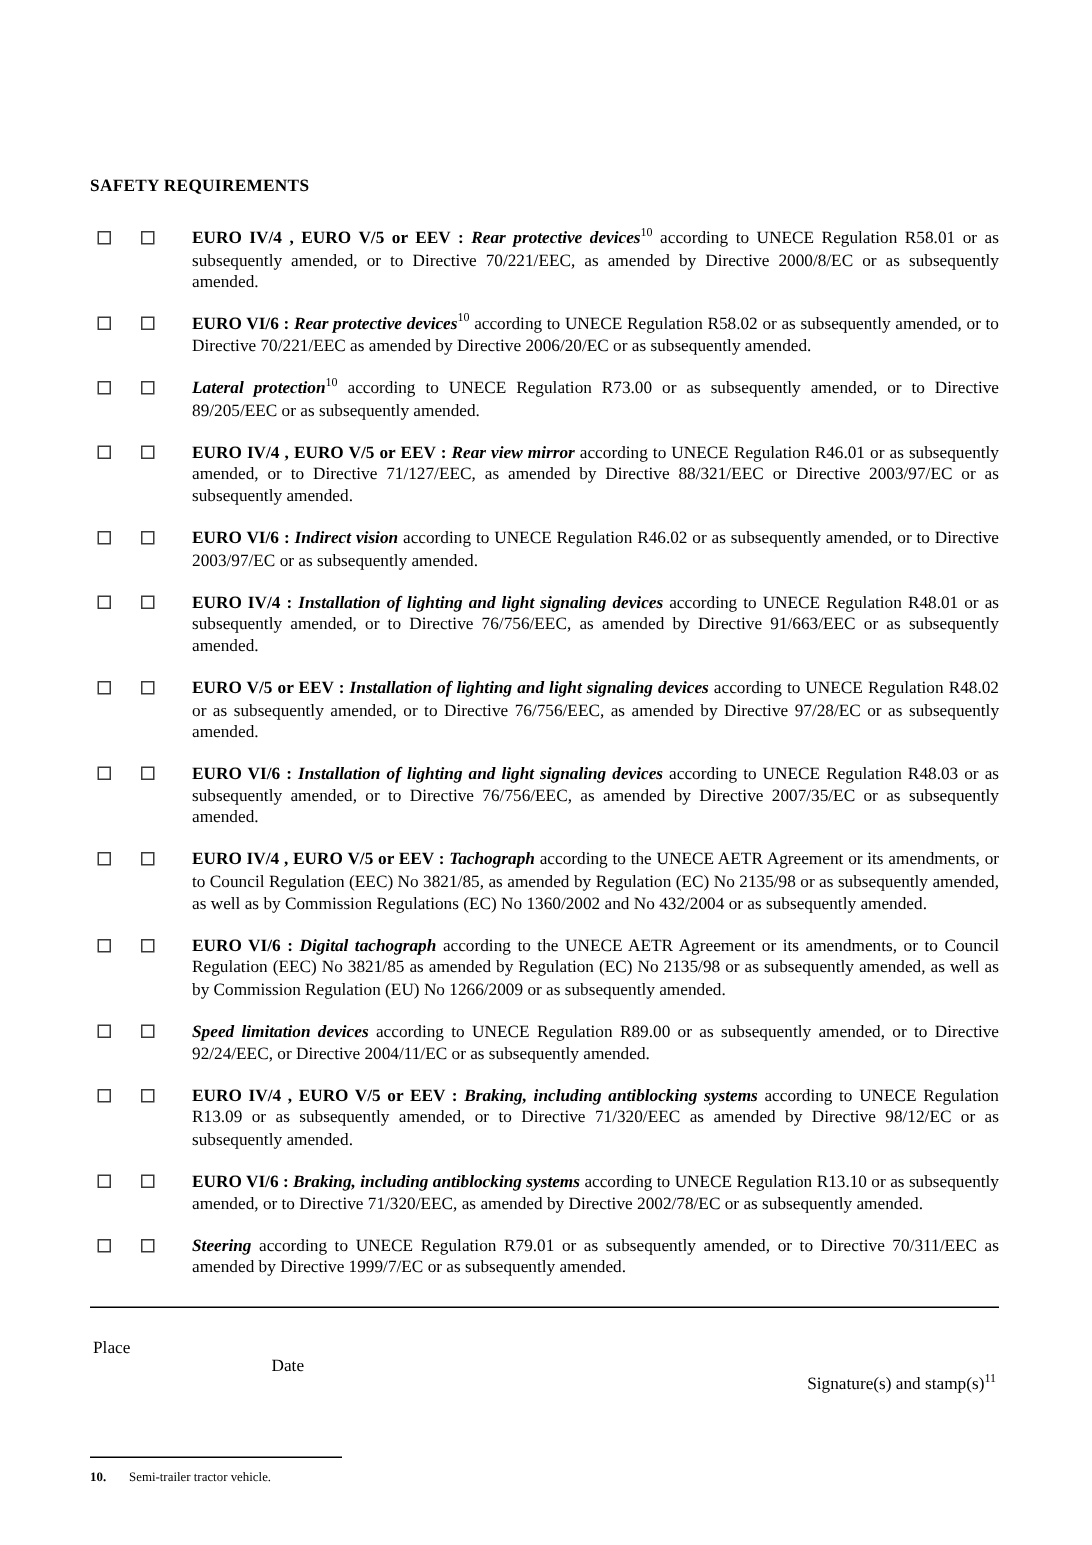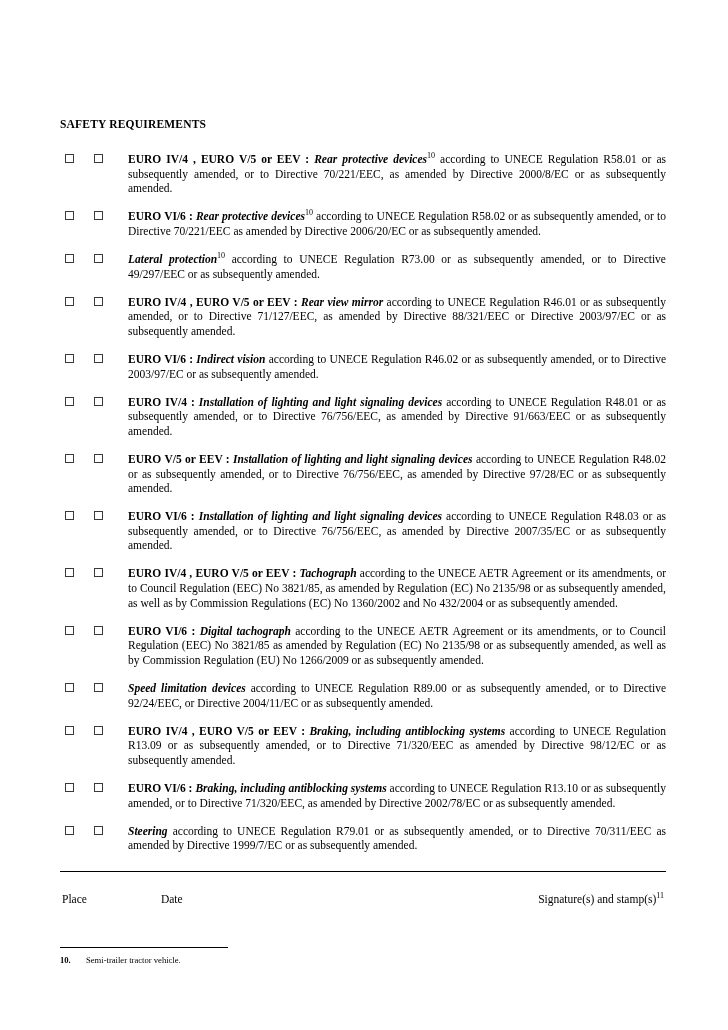--- a/index.html
+++ b/index.html
@@ -77,23 +77,24 @@
     border-top: 1px solid #000;
     margin: 18px 0 0 0;
     width: 100%;
   }
   .signature-row {
     display: flex;
     justify-content: center;
     font-size: 11.5px;
     margin-top: 21px;
     padding: 0 2px 0 2px;
+    flex-direction: column;
   }
   .sig-place { flex: 0 0 auto; }
-  .sig-date { flex: 0 0 auto; margin-left: 74px; }
+  .sig-date { flex: 0 0 auto; margin-left: 119px; }
   .sig-sign { flex: 0 0 auto; margin-left: auto; }
   .foot-rule {
     border: none;
     border-top: 1px solid #000;
     width: 168px;
     margin: 42px 0 6px 0;
   }
   .footnotes {
     font-size: 8.6px;
     line-height: 13px;
@@ -129,21 +130,21 @@
           <span class="chk first"></span>
           <span class="chk second"></span>
         </div>
         <div class="item-text"><span class="b">EURO VI/6 : </span><span class="bi">Rear protective devices</span><sup>10</sup><span> according to UNECE Regulation R58.02 or as subsequently amended, or to Directive 70/221/EEC as amended by Directive 2006/20/EC or as subsequently amended.</span></div>
       </div>
       <div class="item">
         <div class="box-col">
           <span class="chk first"></span>
           <span class="chk second"></span>
         </div>
-        <div class="item-text"><span class="bi">Lateral protection</span><sup>10</sup><span> according to UNECE Regulation R73.00 or as subsequently amended, or to Directive 49/297/EEC or as subsequently amended.</span></div>
+        <div class="item-text"><span class="bi">Lateral protection</span><sup>10</sup><span> according to UNECE Regulation R73.00 or as subsequently amended, or to Directive 89/205/EEC or as subsequently amended.</span></div>
       </div>
       <div class="item">
         <div class="box-col">
           <span class="chk first"></span>
           <span class="chk second"></span>
         </div>
         <div class="item-text"><span class="b">EURO IV/4 , EURO V/5  or EEV : </span><span class="bi">Rear view mirror</span><span> according to UNECE Regulation R46.01 or as subsequently amended, or to Directive 71/127/EEC, as amended by Directive 88/321/EEC or Directive 2003/97/EC or as subsequently amended.</span></div>
       </div>
       <div class="item">
         <div class="box-col">

